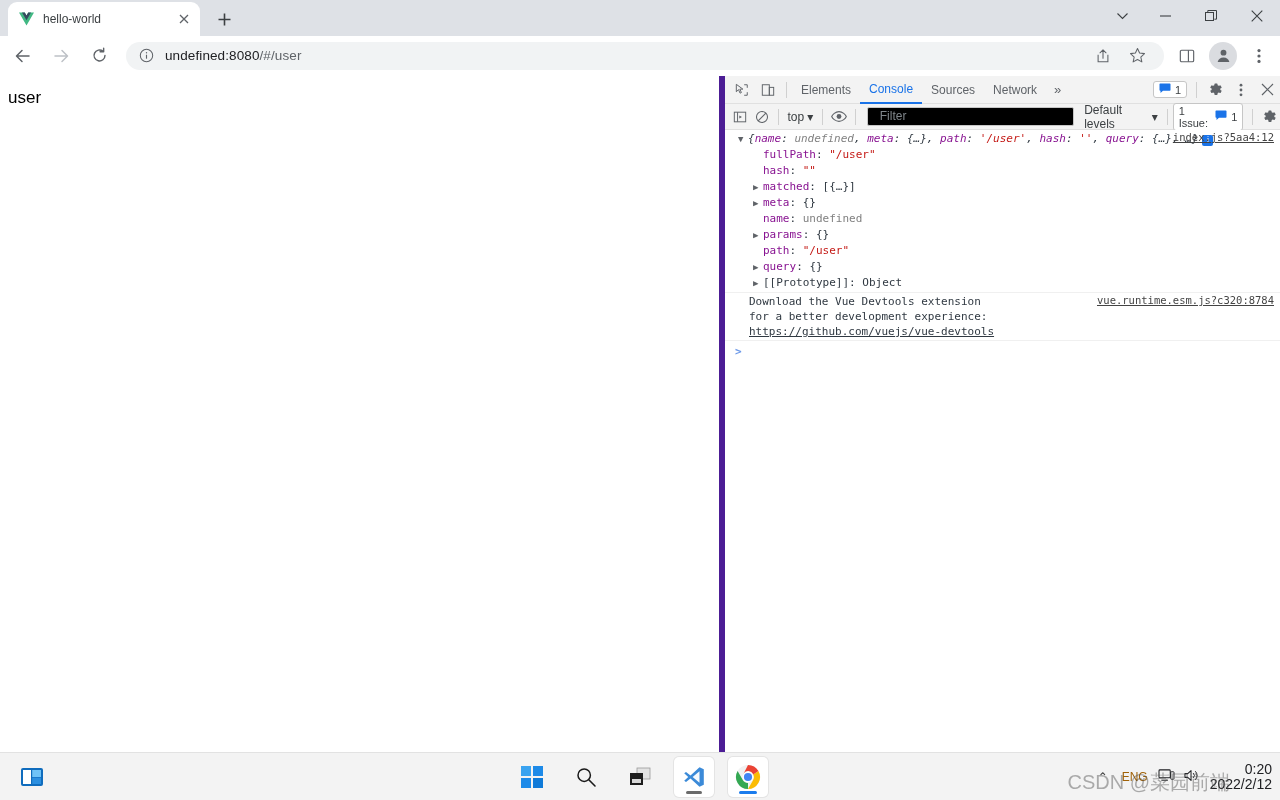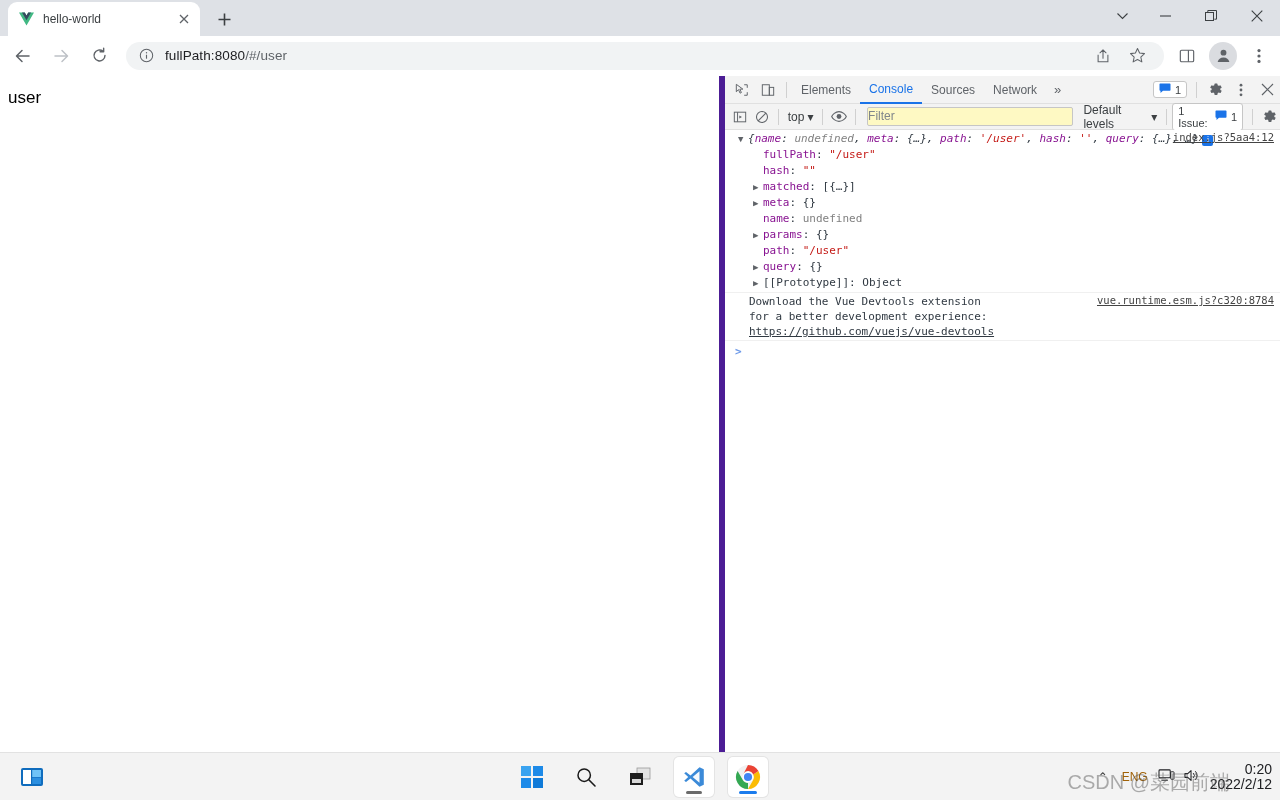--- a/index.html
+++ b/index.html
@@ -77,22 +77,22 @@
   .dt-top-spacer { flex:1 1 auto; }
   .issue-pill {
     display:flex; align-items:center; gap:4px; border:1px solid #c6c6c6; border-radius:3px;
     padding:1px 5px; font-size:11px; color:#3c4043; background:#fff; margin-right:4px;
   }
 
   .dt-filterbar { height:26px; display:flex; align-items:center; background:#f3f3f3; border-bottom:1px solid #e0e0e0; padding-left:4px; }
   .fb-btn { width:24px; height:22px; display:flex; align-items:center; justify-content:center; color:#5f6368;}
   .ctx-sel { display:flex; align-items:center; gap:3px; font-size:12px; color:#3c4043; padding:0 4px;}
   .filter-input {
-    width:226px; height:19px; border:1px solid #c6c6c6; border-radius:2px; background:#fef9c3;
-    font-size:12px; color:#80868b; padding:0 0; line-height:17px; margin:0 6px;
+    width:226px; height:19px; border:1px solid #c6c6c6; border-radius:2px; background:#000000;
+    font-size:12px; color:#80868b; padding:0 12px; line-height:17px; margin:0 6px;
   }
   .levels { display:flex; align-items:center; gap:3px; font-size:12px; color:#3c4043; padding:0 4px;justify-content:space-between;}
 
   .console-body { flex:1 1 auto; background:#ffffff; position:relative; overflow:hidden; font-family:"DejaVu Sans Mono", monospace; font-size:11px;}
   .msg { position:relative; border-bottom:1px solid #f0f0f0; padding:1px 0 1px 0; }
   .msg-src { position:absolute; right:6px; top:1px; font-size:10.5px; color:#444; text-decoration:underline; font-family:"DejaVu Sans Mono", monospace;}
   .obj-head { padding-left:24px; white-space:nowrap; line-height:16px; }
   .tri { display:inline-block; width:10px; color:#5f6368; font-size:9px; margin-left:-11px; }
   .prop { padding-left:40px; line-height:16px; white-space:nowrap; }
   .prop .tri { margin-left:-12px; }
@@ -207,21 +207,21 @@
         </svg>
       </div>
       <div class="omnibox">
         <span class="omni-icon">
           <svg width="15" height="15" viewBox="0 0 16 16">
             <circle cx="8" cy="8" r="6.6" fill="none" stroke="#5f6368" stroke-width="1.1"></circle>
             <path d="M8 7.2 V11.4" stroke="#5f6368" stroke-width="1.2"></path>
             <circle cx="8" cy="5.1" r="0.75" fill="#5f6368"></circle>
           </svg>
         </span>
-        <span class="omni-text"><span class="host">fullPath:8080</span><span class="rest">/#/user</span></span>
+        <span class="omni-text"><span class="host">undefined:8080</span><span class="rest">/#/user</span></span>
         <span class="omni-actions">
           <span class="tb-icon">
             <svg width="16" height="16" viewBox="0 0 18 18">
               <path d="M3.5 7.5 V15.5 H14.5 V7.5" fill="none" stroke="#5f6368" stroke-width="1.2"></path>
               <path d="M9 11.5 V2.2 M5.6 5.4 L9 2 L12.4 5.4" fill="none" stroke="#5f6368" stroke-width="1.2" stroke-linecap="round" stroke-linejoin="round"></path>
             </svg>
           </span>
           <span class="tb-icon">
             <svg width="17" height="17" viewBox="0 0 18 18">
                 <path d="M9 1.6 L11.2 6.4 L16.4 7 L12.5 10.6 L13.6 15.8 L9 13.2 L4.4 15.8 L5.5 10.6 L1.6 7 L6.8 6.4 Z" fill="none" stroke="#5f6368" stroke-width="1.1" stroke-linejoin="round"></path>

